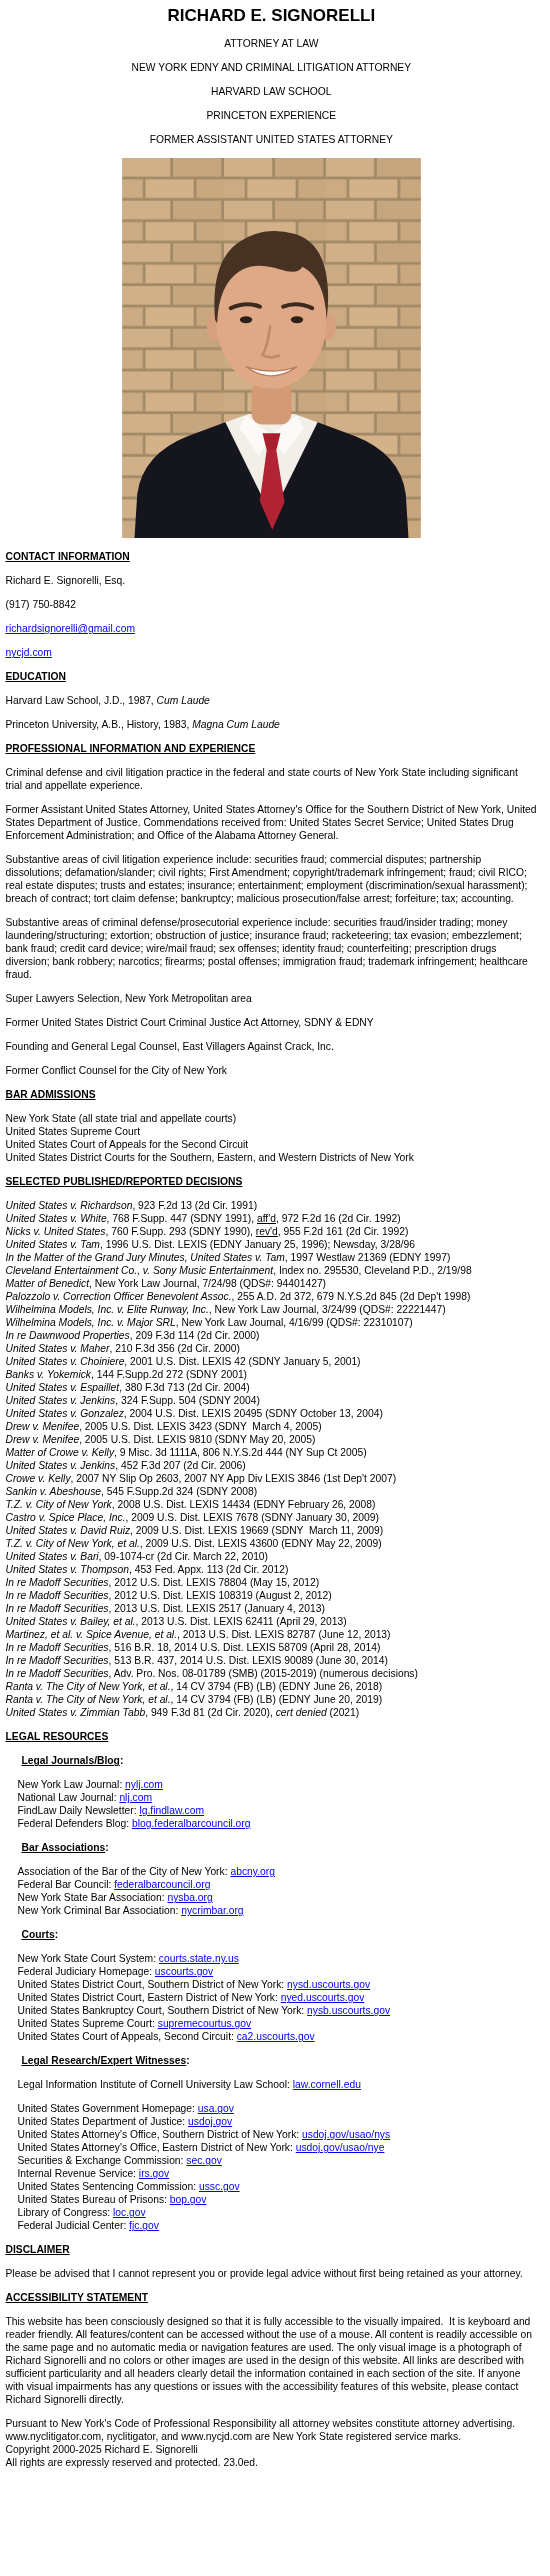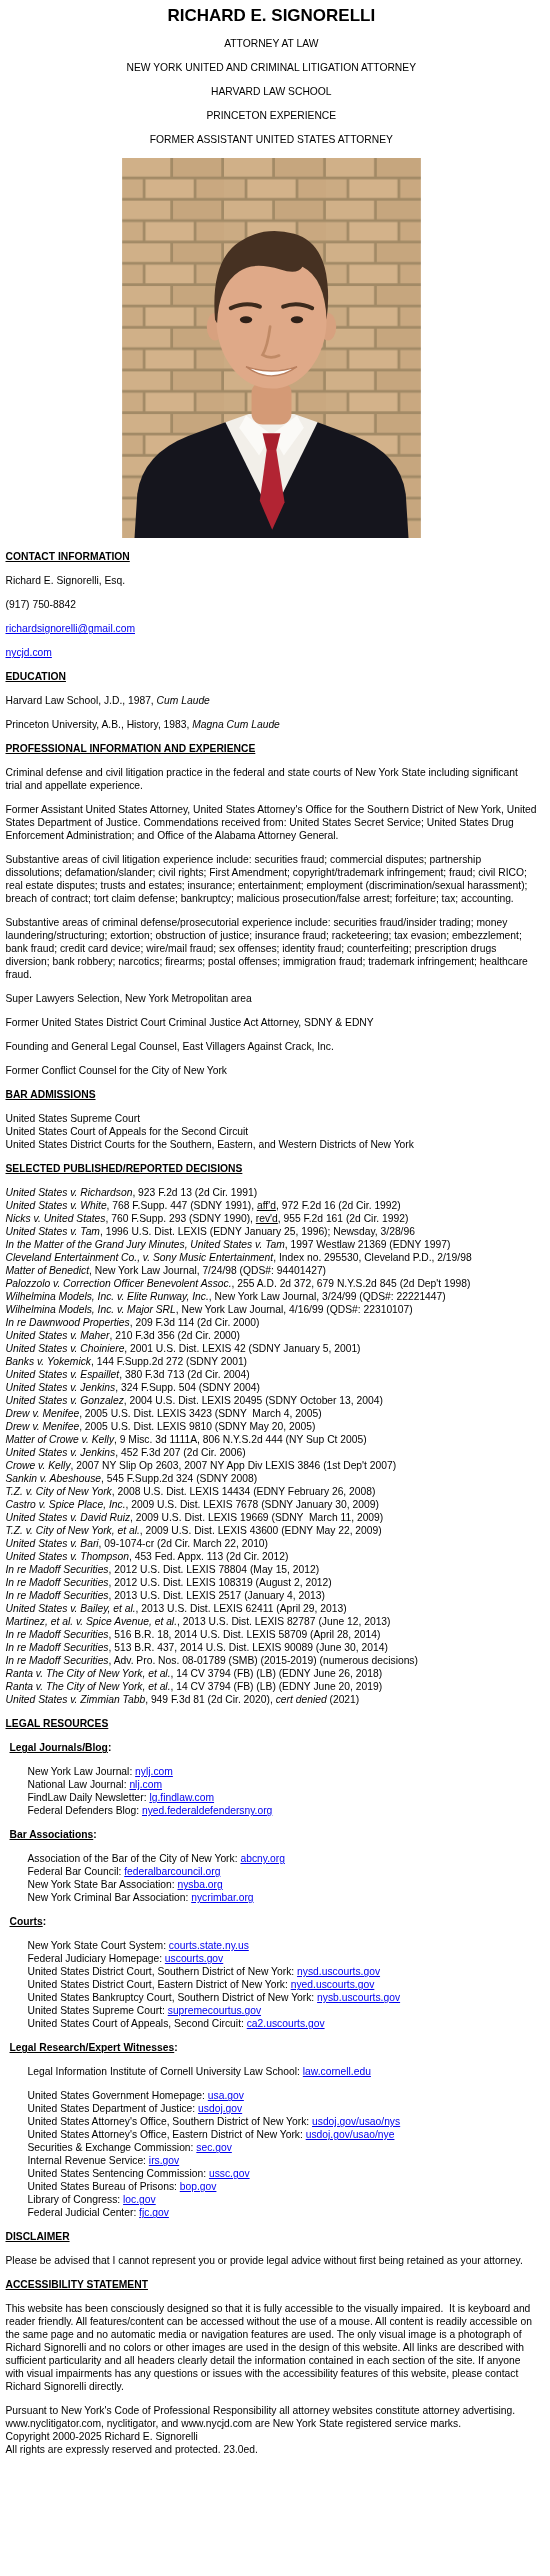--- a/index.html
+++ b/index.html
@@ -7,37 +7,37 @@
     width:551px;height:2576px;overflow:hidden;
     color:#000;font-family:"Liberation Sans",sans-serif;
     font-size:10.3px;line-height:13px;
   }
   .page{padding:5.5px 6.9px 0 5.5px;box-sizing:border-box;width:544px;}
   .title{font-size:17px;line-height:20px;font-weight:bold;text-align:center;margin:0 0 9.6px 0;}
   .sub{font-weight:normal;text-align:center;margin:11px 0;}
   .photo-wrap{text-align:center;margin:12.4px 0;}
   .photo{display:inline-block;width:299px;height:380px;vertical-align:top;}
   .sec{font-weight:bold;text-decoration:underline;margin:11px 0;white-space:pre-wrap;}
-  .subhead{font-weight:bold;margin:11px 4px;}
+  .subhead{font-weight:bold;margin:11px 16px;}
   .subhead .ul{text-decoration:underline;}
   .p{margin:11px 0;white-space:pre-wrap;}
   .line{margin:0;white-space:pre-wrap;}
-  .indent{margin-left:22px;}
+  .indent{margin-left:12px;}
   a{color:#0000EE;text-decoration:underline;cursor:pointer;}
 </style>
 </head>
 <body>
 
 <div class="page">
 
   <div class="title">RICHARD E. SIGNORELLI</div>
 
   <div>
       <div class="sub">ATTORNEY AT LAW</div>
-      <div class="sub">NEW YORK UNITED AND CRIMINAL LITIGATION ATTORNEY</div>
+      <div class="sub">NEW YORK EDNY AND CRIMINAL LITIGATION ATTORNEY</div>
       <div class="sub">HARVARD LAW SCHOOL</div>
       <div class="sub">PRINCETON EXPERIENCE</div>
       <div class="sub">FORMER ASSISTANT UNITED STATES ATTORNEY</div>
     </div>
 
   <div class="photo-wrap">
     <svg class="photo" viewBox="0 0 434 552" role="img">
       <defs>
         <pattern id="bricks" width="148" height="62" patternUnits="userSpaceOnUse">
           <rect width="148" height="62" fill="#a28a66"></rect>
@@ -89,29 +89,29 @@
       <div class="p">Former Assistant United States Attorney, United States Attorney's Office for the Southern District of New York, United States Department of Justice. Commendations received from: United States Secret Service; United States Drug Enforcement Administration; and Office of the Alabama Attorney General.</div>
       <div class="p">Substantive areas of civil litigation experience include: securities fraud; commercial disputes; partnership dissolutions; defamation/slander; civil rights; First Amendment; copyright/trademark infringement; fraud; civil RICO; real estate disputes; trusts and estates; insurance; entertainment; employment (discrimination/sexual harassment); breach of contract; tort claim defense; bankruptcy; malicious prosecution/false arrest; forfeiture; tax; accounting.</div>
       <div class="p">Substantive areas of criminal defense/prosecutorial experience include: securities fraud/insider trading; money laundering/structuring; extortion; obstruction of justice; insurance fraud; racketeering; tax evasion; embezzlement; bank fraud; credit card device; wire/mail fraud; sex offenses; identity fraud; counterfeiting; prescription drugs diversion; bank robbery; narcotics; firearms; postal offenses; immigration fraud; trademark infringement; healthcare fraud.</div>
       <div class="p">Super Lawyers Selection, New York Metropolitan area</div>
       <div class="p">Former United States District Court Criminal Justice Act Attorney, SDNY &amp; EDNY</div>
       <div class="p">Founding and General Legal Counsel, East Villagers Against Crack, Inc.</div>
       <div class="p">Former Conflict Counsel for the City of New York</div>
     </div>
 
   <div class="sec">BAR ADMISSIONS</div>
-  <div class="p"><div class="line">United States Supreme Court</div><div class="line">United States Court of Appeals for the Second Circuit</div><div class="line">United States District Courts for the Southern, Eastern, and Western Districts of New York</div></div>
+  <div class="p"><div class="line">New York State (all state trial and appellate courts)</div><div class="line">United States Supreme Court</div><div class="line">United States Court of Appeals for the Second Circuit</div><div class="line">United States District Courts for the Southern, Eastern, and Western Districts of New York</div></div>
 
   <div class="sec">SELECTED PUBLISHED/REPORTED DECISIONS</div>
   <div class="p"><div class="line"><i>United States v. Richardson</i><span>, 923 F.2d 13 (2d Cir. 1991)</span></div><div class="line"><i>United States v. White</i><span>, 768 F.Supp. 447 (SDNY 1991), </span><u>aff'd</u><span>, 972 F.2d 16 (2d Cir. 1992)</span></div><div class="line"><i>Nicks v. United States</i><span>, 760 F.Supp. 293 (SDNY 1990), </span><u>rev'd</u><span>, 955 F.2d 161 (2d Cir. 1992)</span></div><div class="line"><i>United States v. Tam</i><span>, 1996 U.S. Dist. LEXIS (EDNY January 25, 1996); Newsday, 3/28/96</span></div><div class="line"><i>In the Matter of the Grand Jury Minutes, United States v. Tam</i><span>, 1997 Westlaw 21369 (EDNY 1997)</span></div><div class="line"><i>Cleveland Entertainment Co., v. Sony Music Entertainment</i><span>, Index no. 295530, Cleveland P.D., 2/19/98</span></div><div class="line"><i>Matter of Benedict</i><span>, New York Law Journal, 7/24/98 (QDS#: 94401427)</span></div><div class="line"><i>Palozzolo v. Correction Officer Benevolent Assoc.</i><span>, 255 A.D. 2d 372, 679 N.Y.S.2d 845 (2d Dep't 1998)</span></div><div class="line"><i>Wilhelmina Models, Inc. v. Elite Runway, Inc.</i><span>, New York Law Journal, 3/24/99 (QDS#: 22221447)</span></div><div class="line"><i>Wilhelmina Models, Inc. v. Major SRL</i><span>, New York Law Journal, 4/16/99 (QDS#: 22310107)</span></div><div class="line"><i>In re Dawnwood Properties</i><span>, 209 F.3d 114 (2d Cir. 2000)</span></div><div class="line"><i>United States v. Maher</i><span>, 210 F.3d 356 (2d Cir. 2000)</span></div><div class="line"><i>United States v. Choiniere</i><span>, 2001 U.S. Dist. LEXIS 42 (SDNY January 5, 2001)</span></div><div class="line"><i>Banks v. Yokemick</i><span>, 144 F.Supp.2d 272 (SDNY 2001)</span></div><div class="line"><i>United States v. Espaillet</i><span>, 380 F.3d 713 (2d Cir. 2004)</span></div><div class="line"><i>United States v. Jenkins</i><span>, 324 F.Supp. 504 (SDNY 2004)</span></div><div class="line"><i>United States v. Gonzalez</i><span>, 2004 U.S. Dist. LEXIS 20495 (SDNY October 13, 2004)</span></div><div class="line"><i>Drew v. Menifee</i><span>, 2005 U.S. Dist. LEXIS 3423 (SDNY  March 4, 2005)</span></div><div class="line"><i>Drew v. Menifee</i><span>, 2005 U.S. Dist. LEXIS 9810 (SDNY May 20, 2005)</span></div><div class="line"><i>Matter of Crowe v. Kelly</i><span>, 9 Misc. 3d 1111A, 806 N.Y.S.2d 444 (NY Sup Ct 2005)</span></div><div class="line"><i>United States v. Jenkins</i><span>, 452 F.3d 207 (2d Cir. 2006)</span></div><div class="line"><i>Crowe v. Kelly</i><span>, 2007 NY Slip Op 2603, 2007 NY App Div LEXIS 3846 (1st Dep't 2007)</span></div><div class="line"><i>Sankin v. Abeshouse</i><span>, 545 F.Supp.2d 324 (SDNY 2008)</span></div><div class="line"><i>T.Z. v. City of New York</i><span>, 2008 U.S. Dist. LEXIS 14434 (EDNY February 26, 2008)</span></div><div class="line"><i>Castro v. Spice Place, Inc.</i><span>, 2009 U.S. Dist. LEXIS 7678 (SDNY January 30, 2009)</span></div><div class="line"><i>United States v. David Ruiz</i><span>, 2009 U.S. Dist. LEXIS 19669 (SDNY  March 11, 2009)</span></div><div class="line"><i>T.Z. v. City of New York, et al.</i><span>, 2009 U.S. Dist. LEXIS 43600 (EDNY May 22, 2009)</span></div><div class="line"><i>United States v. Bari</i><span>, 09-1074-cr (2d Cir. March 22, 2010)</span></div><div class="line"><i>United States v. Thompson</i><span>, 453 Fed. Appx. 113 (2d Cir. 2012)</span></div><div class="line"><i>In re Madoff Securities</i><span>, 2012 U.S. Dist. LEXIS 78804 (May 15, 2012)</span></div><div class="line"><i>In re Madoff Securities</i><span>, 2012 U.S. Dist. LEXIS 108319 (August 2, 2012)</span></div><div class="line"><i>In re Madoff Securities</i><span>, 2013 U.S. Dist. LEXIS 2517 (January 4, 2013)</span></div><div class="line"><i>United States v. Bailey, et al.</i><span>, 2013 U.S. Dist. LEXIS 62411 (April 29, 2013)</span></div><div class="line"><i>Martinez, et al. v. Spice Avenue, et al.</i><span>, 2013 U.S. Dist. LEXIS 82787 (June 12, 2013)</span></div><div class="line"><i>In re Madoff Securities</i><span>, 516 B.R. 18, 2014 U.S. Dist. LEXIS 58709 (April 28, 2014)</span></div><div class="line"><i>In re Madoff Securities</i><span>, 513 B.R. 437, 2014 U.S. Dist. LEXIS 90089 (June 30, 2014)</span></div><div class="line"><i>In re Madoff Securities</i><span>, Adv. Pro. Nos. 08-01789 (SMB) (2015-2019) (numerous decisions)</span></div><div class="line"><i>Ranta v. The City of New York, et al.</i><span>, 14 CV 3794 (FB) (LB) (EDNY June 26, 2018)</span></div><div class="line"><i>Ranta v. The City of New York, et al.</i><span>, 14 CV 3794 (FB) (LB) (EDNY June 20, 2019)</span></div><div class="line"><i>United States v. Zimmian Tabb</i><span>, 949 F.3d 81 (2d Cir. 2020), </span><i>cert denied</i><span> (2021)</span></div></div>
 
   <div class="sec">LEGAL RESOURCES</div>
   <div>
       <div class="subhead"><span class="ul">Legal Journals/Blog</span><span>:</span></div>
-      <div class="p indent"><div class="line"><span>New York Law Journal: </span><a href="#">nylj.com</a></div><div class="line"><span>National Law Journal: </span><a href="#">nlj.com</a></div><div class="line"><span>FindLaw Daily Newsletter: </span><a href="#">lg.findlaw.com</a></div><div class="line"><span>Federal Defenders Blog: </span><a href="#">nyed.federaldefendersny.org</a></div></div>
+      <div class="p indent"><div class="line"><span>New York Law Journal: </span><a href="#">nylj.com</a></div><div class="line"><span>National Law Journal: </span><a href="#">nlj.com</a></div><div class="line"><span>FindLaw Daily Newsletter: </span><a href="#">lg.findlaw.com</a></div><div class="line"><span>Federal Defenders Blog: </span><a href="#">blog.federalbarcouncil.org</a></div></div>
       <div class="subhead"><span class="ul">Bar Associations</span><span>:</span></div>
       <div class="p indent"><div class="line"><span>Association of the Bar of the City of New York: </span><a href="#">abcny.org</a></div><div class="line"><span>Federal Bar Council: </span><a href="#">federalbarcouncil.org</a></div><div class="line"><span>New York State Bar Association: </span><a href="#">nysba.org</a></div><div class="line"><span>New York Criminal Bar Association: </span><a href="#">nycrimbar.org</a></div></div>
       <div class="subhead"><span class="ul">Courts</span><span>:</span></div>
       <div class="p indent"><div class="line"><span>New York State Court System: </span><a href="#">courts.state.ny.us</a></div><div class="line"><span>Federal Judiciary Homepage: </span><a href="#">uscourts.gov</a></div><div class="line"><span>United States District Court, Southern District of New York: </span><a href="#">nysd.uscourts.gov</a></div><div class="line"><span>United States District Court, Eastern District of New York: </span><a href="#">nyed.uscourts.gov</a></div><div class="line"><span>United States Bankruptcy Court, Southern District of New York: </span><a href="#">nysb.uscourts.gov</a></div><div class="line"><span>United States Supreme Court: </span><a href="#">supremecourtus.gov</a></div><div class="line"><span>United States Court of Appeals, Second Circuit: </span><a href="#">ca2.uscourts.gov</a></div></div>
       <div class="subhead"><span class="ul">Legal Research/Expert Witnesses</span><span>:</span></div>
       <div class="p indent"><div class="line"><span>Legal Information Institute of Cornell University Law School: </span><a href="#">law.cornell.edu</a></div></div>
       <div class="p indent"><div class="line"><span>United States Government Homepage: </span><a href="#">usa.gov</a></div><div class="line"><span>United States Department of Justice: </span><a href="#">usdoj.gov</a></div><div class="line"><span>United States Attorney's Office, Southern District of New York: </span><a href="#">usdoj.gov/usao/nys</a></div><div class="line"><span>United States Attorney's Office, Eastern District of New York: </span><a href="#">usdoj.gov/usao/nye</a></div><div class="line"><span>Securities &amp; Exchange Commission: </span><a href="#">sec.gov</a></div><div class="line"><span>Internal Revenue Service: </span><a href="#">irs.gov</a></div><div class="line"><span>United States Sentencing Commission: </span><a href="#">ussc.gov</a></div><div class="line"><span>United States Bureau of Prisons: </span><a href="#">bop.gov</a></div><div class="line"><span>Library of Congress: </span><a href="#">loc.gov</a></div><div class="line"><span>Federal Judicial Center: </span><a href="#">fjc.gov</a></div></div>
     </div>
 
   <div class="sec">DISCLAIMER</div>

